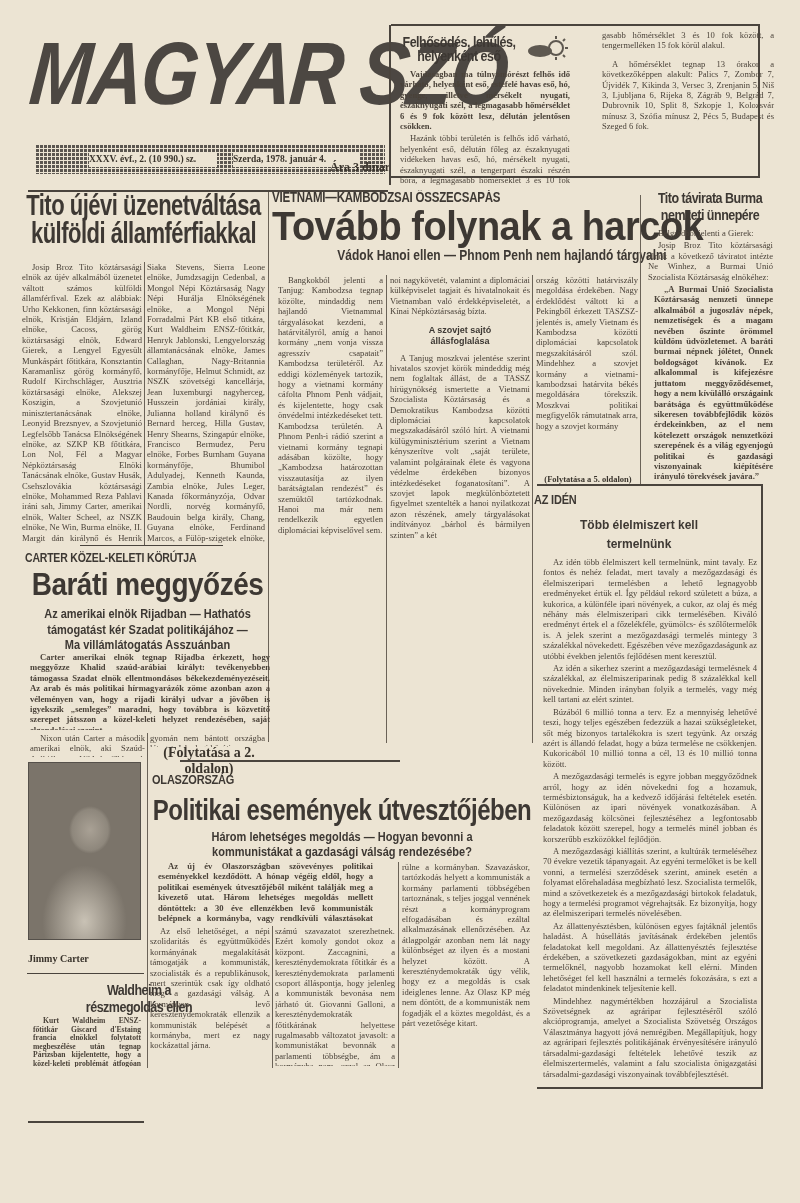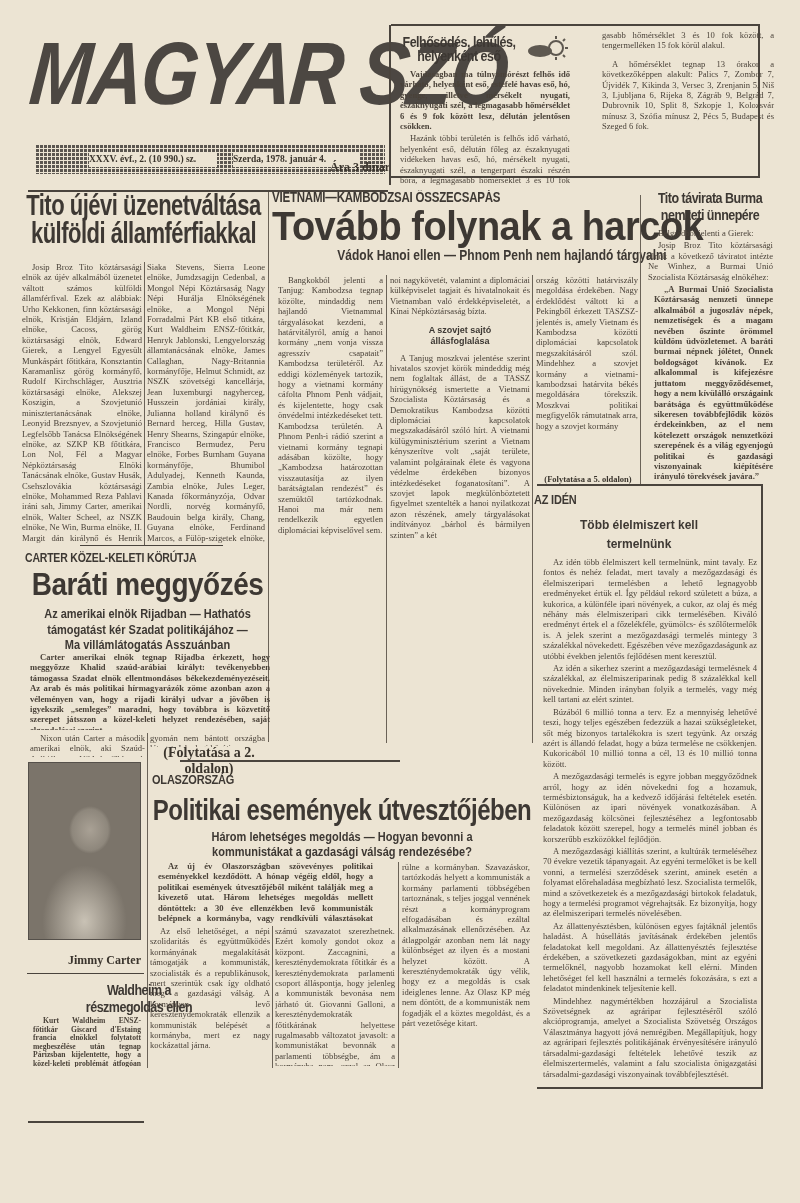--- a/index.html
+++ b/index.html
@@ -197,21 +197,21 @@
   <p>Nixon után Carter a második amerikai elnök, aki Szaúd-Arábiába, az USA legfőbb arab szövetségeséhez látogat.</p>
 </div>
 <div class="vrule" style="left:147px; top:733px; height:335px;"></div>
 <div class="abs col-text" style="left:150px; top:733px; width:115px; height:14px; overflow:hidden;">
   <p style="text-indent:0;">gyomán nem bántott országba látogat. Jelenlegi körútja</p>
 </div>
 <div class="abs" style="left:150px; top:745px; width:118px; font-size:14px; font-weight:bold; text-align:center;">(Folytatása a 2. oldalon)</div>
 <div class="hrule" style="left:180px; top:760px; width:220px;"></div>
 
 <div class="photo abs" style="left:28px; top:762px; width:113px; height:178px;"></div>
-<div class="abs" style="left:28px; top:953px; width:113px; font-size:12px; font-weight:bold; text-align:right;">Jimmy Carter</div>
+<div class="abs" style="left:28px; top:953px; width:113px; font-size:10px; font-weight:bold; text-align:left;">Jimmy Carter</div>
 <div class="hrule" style="left:27px; top:973px; width:117px; height:1px;"></div>
 
 <div class="abs" style="left:47px; top:982px; width:112px;margin-left:36px;">
   <div class="headline" style="font-size:12.5px; line-height:14px; text-align:center; transform:scaleY(1.2); transform-origin:center top;">Waldheim a részmegoldás ellen</div>
 </div>
 <div class="abs col-text" style="left:33px; top:1017px; width:108px; height:50px; overflow:hidden; font-size:7.6px; line-height:8.6px;">
   <p class="bold">Kurt Waldheim ENSZ-főtitkár Giscard d'Estaing francia elnökkel folytatott megbeszélése után tegnap Párizsban kijelentette, hogy a közel-keleti problémát átfogóan kell megoldani. A főtitkár ebben hozzáfűzte: nem hiszi, hogy rendkívüli tanácskozás kelljen a probléma rendezéséhez, hogy az érdekelt felek belátással lássanak a megbeszélésekhez. (AFP)</p>
 </div>
 <div class="hrule" style="left:28px; top:1121px; width:116px;"></div>
 

